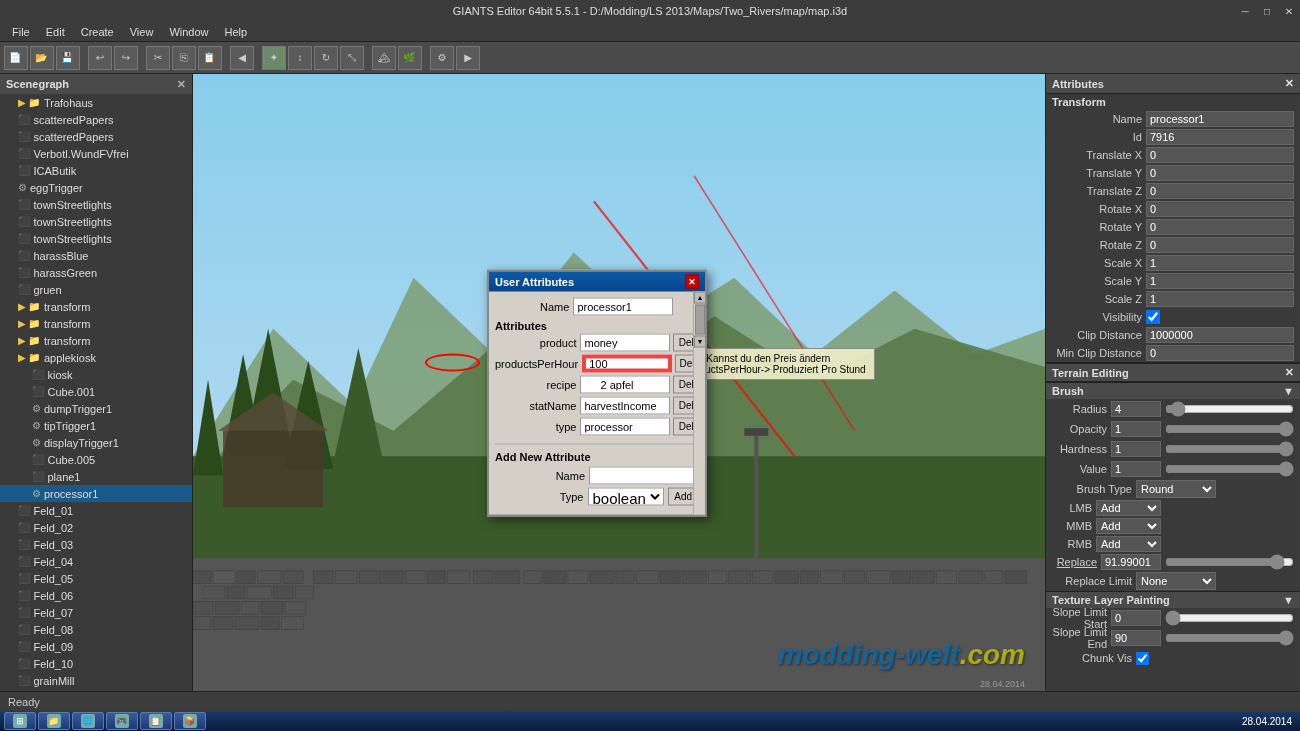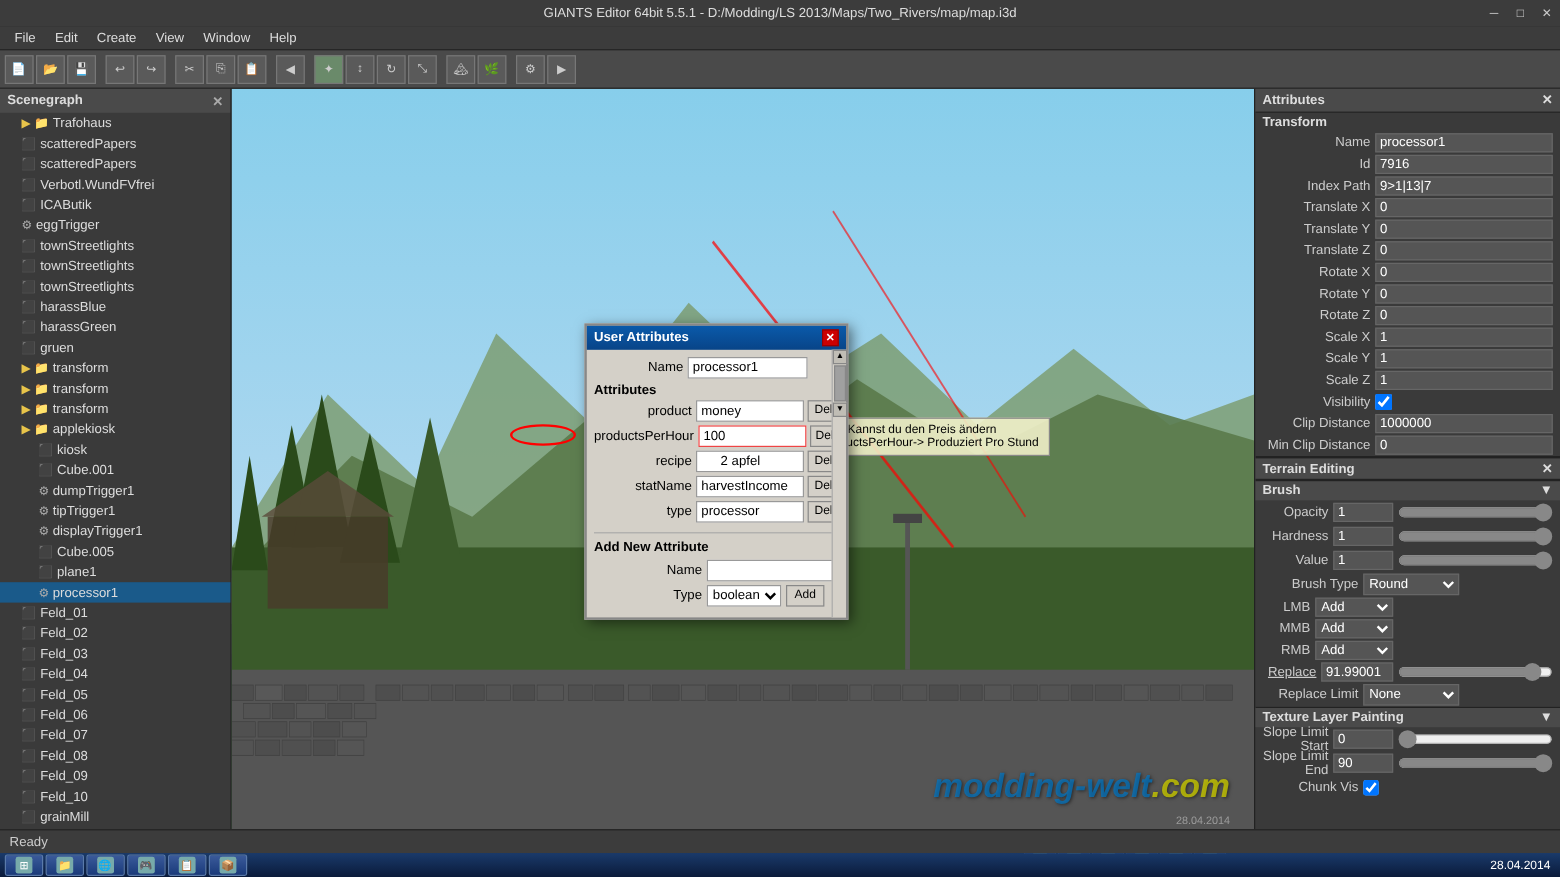--- a/index.html
+++ b/index.html
@@ -228,21 +228,21 @@
       width: 32px;
       height: 18px;
       background: #d4d0c8;
       border: 1px solid #888;
       font-size: 10px;
       cursor: pointer;
       color: #000;
     }
     .dialog-select {
       height: 18px;
-      font-size: 11px;
+      font-size: 15px;
       background: #fff;
       border: 1px solid #999;
       color: #000;
     }
     #dialog-scrollbar {
       position: absolute;
       right: 0;
       top: 20px;
       width: 12px;
       bottom: 0;
@@ -856,21 +856,21 @@
 
         <div class="dialog-section">Attributes</div>
 
         <div class="dialog-row">
           <span class="dialog-label">product</span>
           <input class="dialog-input" value="money" style="width: 90px;">
           <button class="del-btn">Del</button>
         </div>
         <div class="dialog-row highlighted-row" style="position:relative">
           <span class="dialog-label">productsPerHour</span>
-          <input class="dialog-input" value="100" style="width: 90px; border: 1px solid #ef4444;">
+          <input class="dialog-input" value="100" style="width: 90px; border: 4px solid #ef4444;">
           <button class="del-btn">Del</button>
 
           <div style="position:absolute;left:-70px;top:-1px;width:55px;height:18px;border:2px solid red;border-radius:50%;pointer-events:none"></div>
         </div>
         <div class="dialog-row">
           <span class="dialog-label">recipe</span>
           <input class="dialog-input" value="2 apfel" style="width: 90px; padding-left: 19px;">
           <button class="del-btn">Del</button>
         </div>
         <div class="dialog-row">
@@ -921,24 +921,20 @@
 
       <div class="attr-row">
         <span class="attr-label">Name</span>
         <input class="attr-value" value="processor1" style="width: 120px;">
       </div>
       <div class="attr-row">
         <span class="attr-label">Id</span>
         <input class="attr-value" value="7916" style="width: 120px;">
       </div>
       <div class="attr-row">
-        <span class="attr-label">Index Path</span>
-        <input class="attr-value" value="9&gt;1|13|7" style="width: 120px;">
-      </div>
-      <div class="attr-row">
         <span class="attr-label">Translate X</span>
         <input class="attr-value" value="0" style="width: 120px;">
       </div>
       <div class="attr-row">
         <span class="attr-label">Translate Y</span>
         <input class="attr-value" value="0" style="width: 120px;">
       </div>
       <div class="attr-row">
         <span class="attr-label">Translate Z</span>
         <input class="attr-value" value="0" style="width: 120px;">
@@ -983,20 +979,25 @@
       <div id="terrain-header">
         <span>Terrain Editing</span>
         <span>✕</span>
       </div>
 
       <div class="section-header">
         <span>Brush</span>
         <span class="expand-arrow">▼</span>
       </div>
 
+      <div class="terrain-row">
+        <span class="terrain-label">Radius</span>
+        <input class="terrain-input" value="4" style="">
+        <input type="range" class="terrain-slider" value="4" min="0" max="100" style="">
+      </div>
       <div class="terrain-row">
         <span class="terrain-label">Opacity</span>
         <input class="terrain-input" value="1" style="">
         <input type="range" class="terrain-slider" value="100" min="0" max="100" style="">
       </div>
       <div class="terrain-row">
         <span class="terrain-label">Hardness</span>
         <input class="terrain-input" value="1" style="">
         <input type="range" class="terrain-slider" value="100" min="0" max="100" style="">
       </div>

